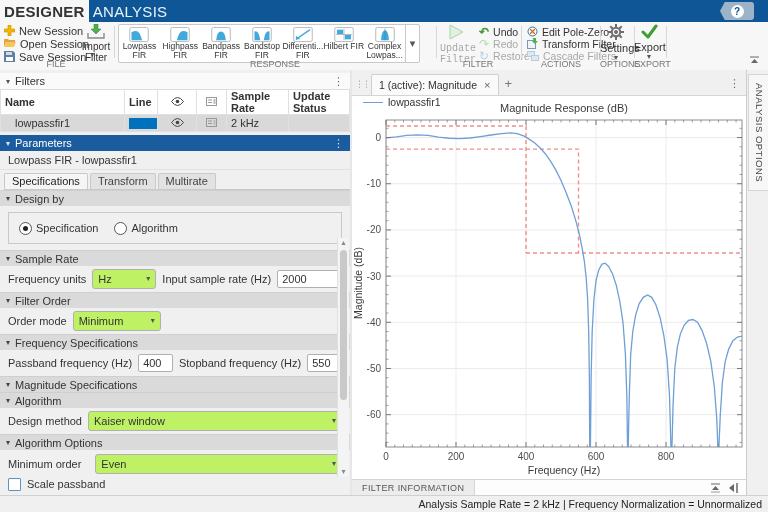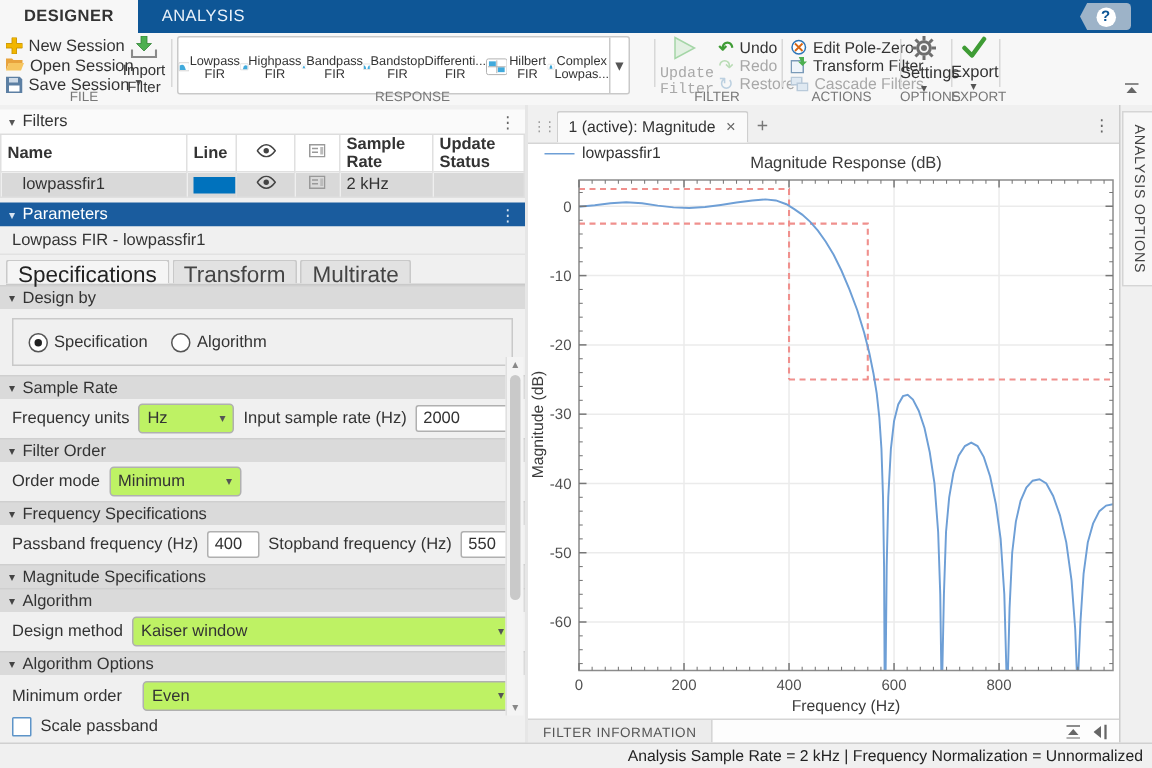--- a/index.html
+++ b/index.html
@@ -1,35 +1,35 @@
 <!DOCTYPE html>
 <html><head>
 <meta charset="utf-8">
 <style>
   html,body{margin:0;padding:0;background:#e8e8e8;}
   #app{position:relative;width:768px;height:512px;background:#f0f0f0;overflow:hidden;
        font-family:"Liberation Sans",sans-serif;font-size:11px;color:#333;}
   
   .tabstrip{position:absolute;left:0;top:0;width:768px;height:22px;background:#0e5696;display:flex;align-items:stretch;}
-  .tabstrip .tab{padding:0 16px;display:flex;align-items:center;color:#eaf2fa;font-size:11px;letter-spacing:.3px;cursor:pointer;}
+  .tabstrip .tab{padding:0 4px;display:flex;align-items:center;color:#eaf2fa;font-size:15px;letter-spacing:.3px;cursor:pointer;}
   .tabstrip .tab.active{background:#f7f7f7;color:#333;font-weight:bold;}
   .help-badge{position:absolute;right:14px;top:2px;width:34px;height:18px;background:#9db3c8;
               border-radius:3px 3px 3px 3px;display:flex;align-items:center;justify-content:center;clip-path:polygon(14% 0,100% 0,100% 100%,14% 100%,0 50%);}
   .help-badge .q{width:13px;height:13px;border-radius:50%;background:#fff;color:#0e5696;font-weight:bold;font-size:10px;display:flex;align-items:center;justify-content:center;}
   
   .ribbon{position:absolute;left:0;top:22px;width:768px;height:48px;background:#f7f7f7;border-bottom:1px solid #d0d0d0;}
   .rsec-label{position:absolute;bottom:1px;font-size:9px;color:#777;text-align:center;}
   .vdiv{position:absolute;top:4px;bottom:12px;width:1px;background:#d8d8d8;}
   .fbtn{position:absolute;left:4px;display:flex;gap:4px;height:12px;cursor:pointer;white-space:nowrap;}
   .fbtn svg{flex:0 0 auto;}
   .caret{font-size:8px;color:#555;line-height:1;}
   .import-btn{position:absolute;left:80px;top:2px;width:32px;text-align:center;cursor:pointer;}
   .import-btn .ml{font-size:10px;line-height:11px;}
   .gallery{position:absolute;left:118px;top:2px;width:300px;height:37px;background:#fff;border:1px solid #c9c9c9;border-radius:2px;display:flex;}
-  .gitem{width:41px;display:flex;align-items:center;padding-top:2px;cursor:pointer;}
+  .gitem{width:41px;display:flex;flex-direction:column;align-items:center;padding-top:2px;cursor:pointer;}
   .gitem .ml{font-size:8.5px;line-height:9px;text-align:center;color:#333;}
   .gal-drop{width:13px;border-left:1px solid #c9c9c9;display:flex;align-items:center;justify-content:center;color:#555;cursor:pointer;}
   .bigbtn{position:absolute;text-align:center;cursor:pointer;}
   .bigbtn .ml{font-size:10px;line-height:11px;}
   .bigbtn.disabled .ml{color:#a8a8a8;}
   .stack-btn{position:absolute;display:flex;align-items:center;gap:4px;height:11px;font-size:10.5px;cursor:pointer;white-space:nowrap;}
   .stack-btn.disabled{color:#a8a8a8;}
   .glyph{font-size:12px;line-height:1;}
   .ml{white-space:pre-line;}
   .collapse-ribbon{position:absolute;right:8px;bottom:3px;color:#666;cursor:pointer;}
@@ -41,21 +41,21 @@
   .blue-hdr{height:16px;display:flex;align-items:center;padding:0 6px;background:#1a5c9e;color:#fff;}
   .blue-hdr .tri{font-size:8px;margin-right:5px;color:#d7e4f2;}
   .blue-hdr .dots{margin-left:auto;color:#d7e4f2;cursor:pointer;}
   table.ftable{width:100%;border-collapse:collapse;background:#fff;table-layout:fixed;}
   .ftable th,.ftable td{border:1px solid #e0e0e0;border-top:none;font-size:11px;height:16px;padding:0 4px;text-align:left;overflow:hidden;}
   .ftable th{font-weight:bold;background:#fff;}
   .ftable tr.sel td{background:#d9d9d9;}
   .swatch{width:30px;height:11px;margin:0 auto;}
   .subtitle{height:18px;display:flex;align-items:center;padding:0 8px;background:#f0f0f0;border-bottom:1px solid #e2e2e2;}
   .ptabs{display:flex;height:16px;margin:3px 0 0 4px;border-bottom:1px solid #c9c9c9;}
-  .ptab{padding:1px 7px 0;border:1px solid #c9c9c9;border-bottom:none;background:#e2e2e2;margin-right:2px;font-size:15px;color:#444;cursor:pointer;border-radius:2px 2px 0 0;text-align:right;}
+  .ptab{padding:1px 7px 0;border:1px solid #c9c9c9;border-bottom:none;background:#e2e2e2;margin-right:2px;font-size:11px;color:#444;cursor:pointer;border-radius:2px 2px 0 0;text-align:right;}
   .ptab.active{background:#f5f5f5;color:#222;}
   .secbar{height:15px;background:#dadada;display:flex;align-items:center;padding:0 6px;border-top:1px solid #cfcfcf;}
   .secbar .tri{font-size:8px;color:#444;margin-right:5px;}
   .row{display:flex;align-items:center;padding:0 8px;gap:6px;}
   .lbl{white-space:nowrap;}
   .dd{height:18px;background:#bef264;border:1px solid #b0b0b0;border-radius:3px;display:flex;align-items:center;padding:0 5px;cursor:pointer;}
   .dd .dv{flex:1;overflow:hidden;white-space:nowrap;}
   .dd .caret{margin-left:6px;}
   .inp{height:16px;background:#fff;border:1px solid #b0b0b0;border-radius:2px;padding:0 4px;font-size:11px;display:flex;align-items:center;}
   .radio{width:11px;height:11px;border:1px solid #555;border-radius:50%;display:inline-flex;align-items:center;justify-content:center;background:#fff;}

